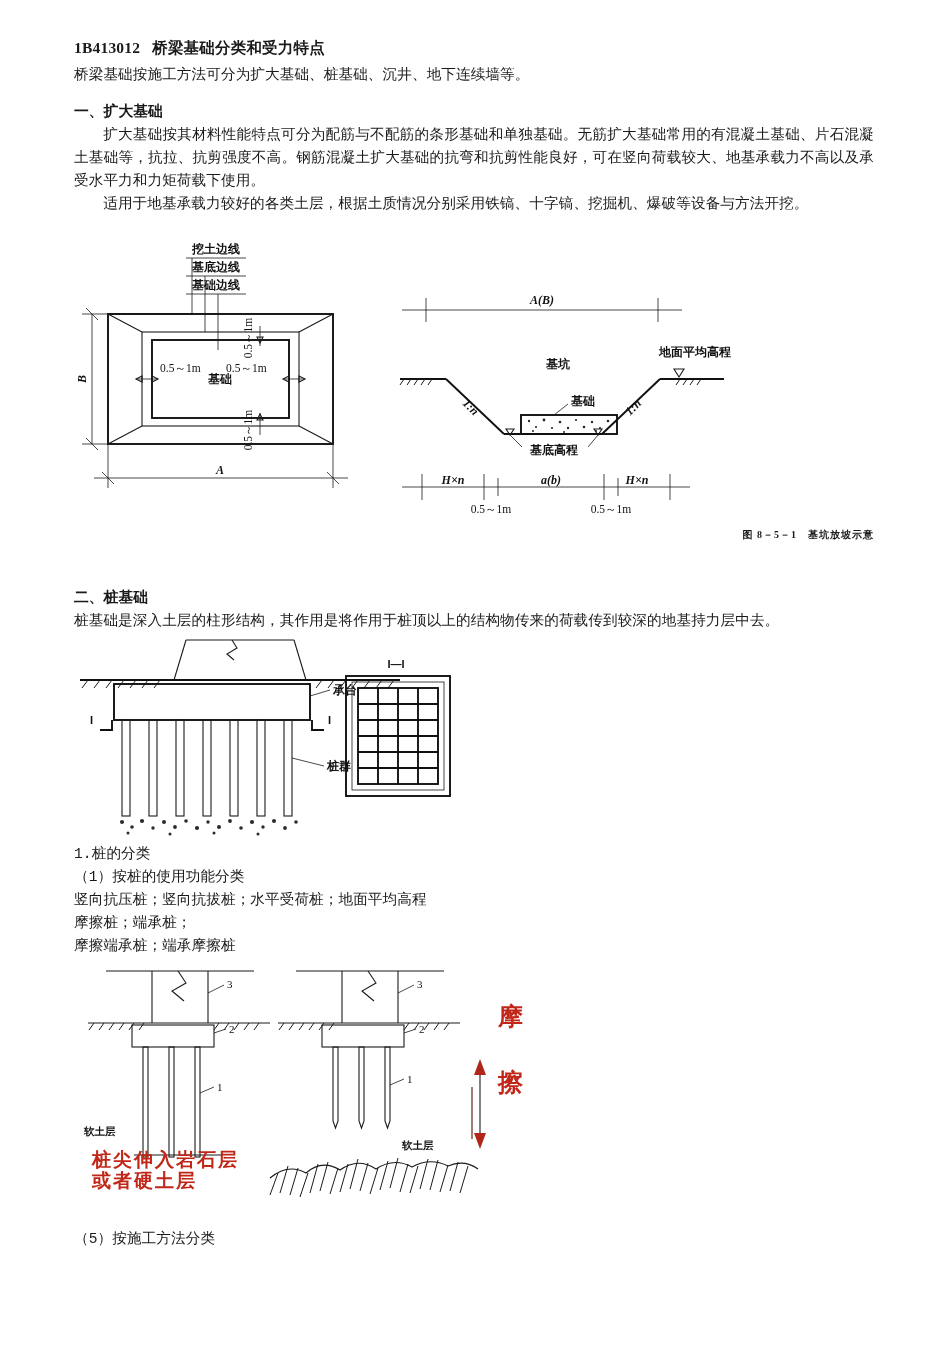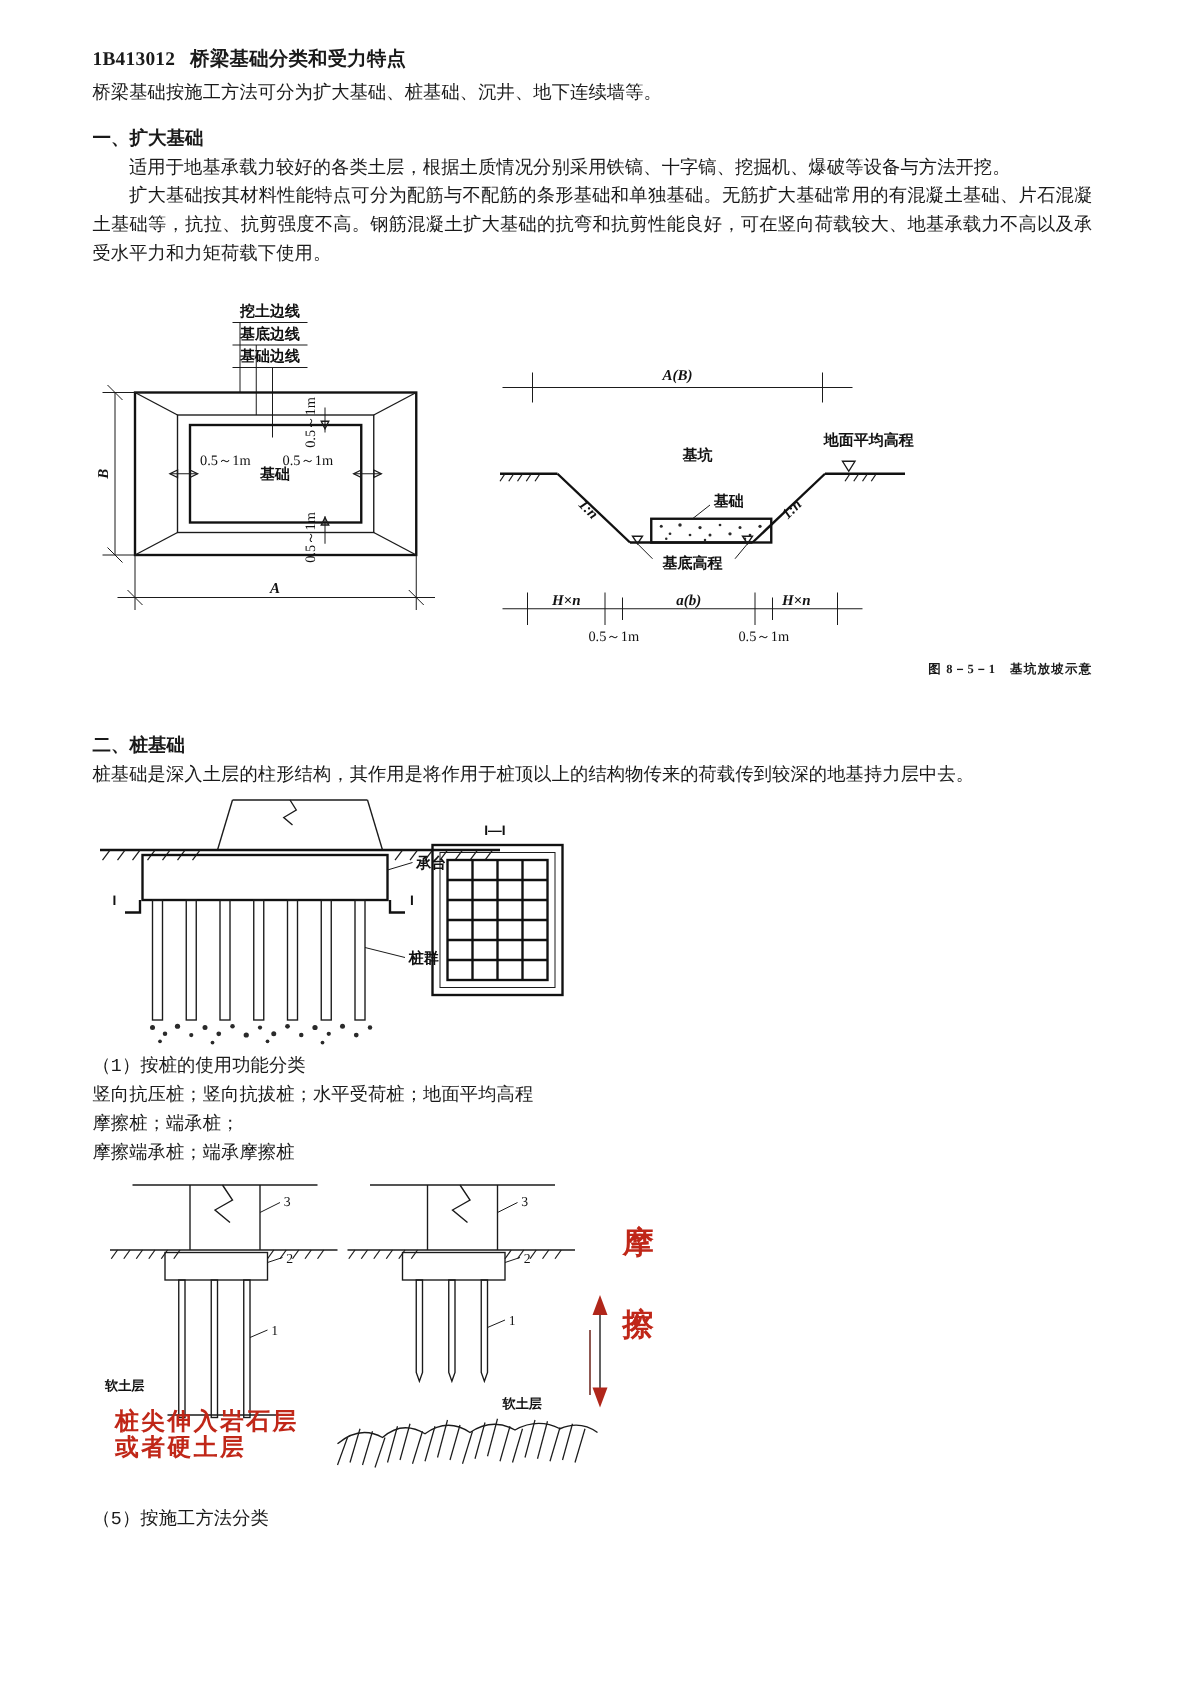--- a/index.html
+++ b/index.html
@@ -109,22 +109,22 @@
   <div class="content">
 
     <h1 class="doc-title">
       <span class="code">1B413012</span><span>桥梁基础分类和受力特点</span>
     </h1>
     <p class="para">桥梁基础按施工方法可分为扩大基础、桩基础、沉井、地下连续墙等。</p>
 
     <div class="gap-sm"></div>
 
     <h2 class="sec">一、扩大基础</h2>
+    <p class="para indent">扩大基础按其材料性能特点可分为配筋与不配筋的条形基础和单独基础。无筋扩大基础常用的有混凝土基础、片石混凝土基础等，抗拉、抗剪强度不高。钢筋混凝土扩大基础的抗弯和抗剪性能良好，可在竖向荷载较大、地基承载力不高以及承受水平力和力矩荷载下使用。</p>
     <p class="para indent">适用于地基承载力较好的各类土层，根据土质情况分别采用铁镐、十字镐、挖掘机、爆破等设备与方法开挖。</p>
-    <p class="para indent">扩大基础按其材料性能特点可分为配筋与不配筋的条形基础和单独基础。无筋扩大基础常用的有混凝土基础、片石混凝土基础等，抗拉、抗剪强度不高。钢筋混凝土扩大基础的抗弯和抗剪性能良好，可在竖向荷载较大、地基承载力不高以及承受水平力和力矩荷载下使用。</p>
 
     <div class="gap-md"></div>
 
     <div class="figure">
       <svg width="800" height="290" viewBox="0 0 800 290">
 
         <g>
           <text class="lbl-cn" x="142" y="15" text-anchor="middle">挖土边线</text>
           <line class="ln-t" x1="112" y1="20" x2="172" y2="20"></line>
           <text class="lbl-cn" x="142" y="33" text-anchor="middle">基底边线</text>
@@ -397,20 +397,21 @@
             <line x1="284" y1="98" x2="364" y2="98"></line>
             <line x1="284" y1="114" x2="364" y2="114"></line>
             <line x1="284" y1="130" x2="364" y2="130"></line>
           </g>
         </g>
       </svg>
     </div>
 
     <div class="gap-xs"></div>
 
+    <p class="para">1.桩的分类</p>
     <p class="para">（1）按桩的使用功能分类</p>
     <p class="para">竖向抗压桩；竖向抗拔桩；水平受荷桩；地面平均高程</p>
     <p class="para">摩擦桩；端承桩；</p>
     <p class="para">摩擦端承桩；端承摩擦桩</p>
 
     <div class="gap-xs"></div>
 
     <div class="figure">
       <svg width="800" height="265" viewBox="0 0 800 265">
 

